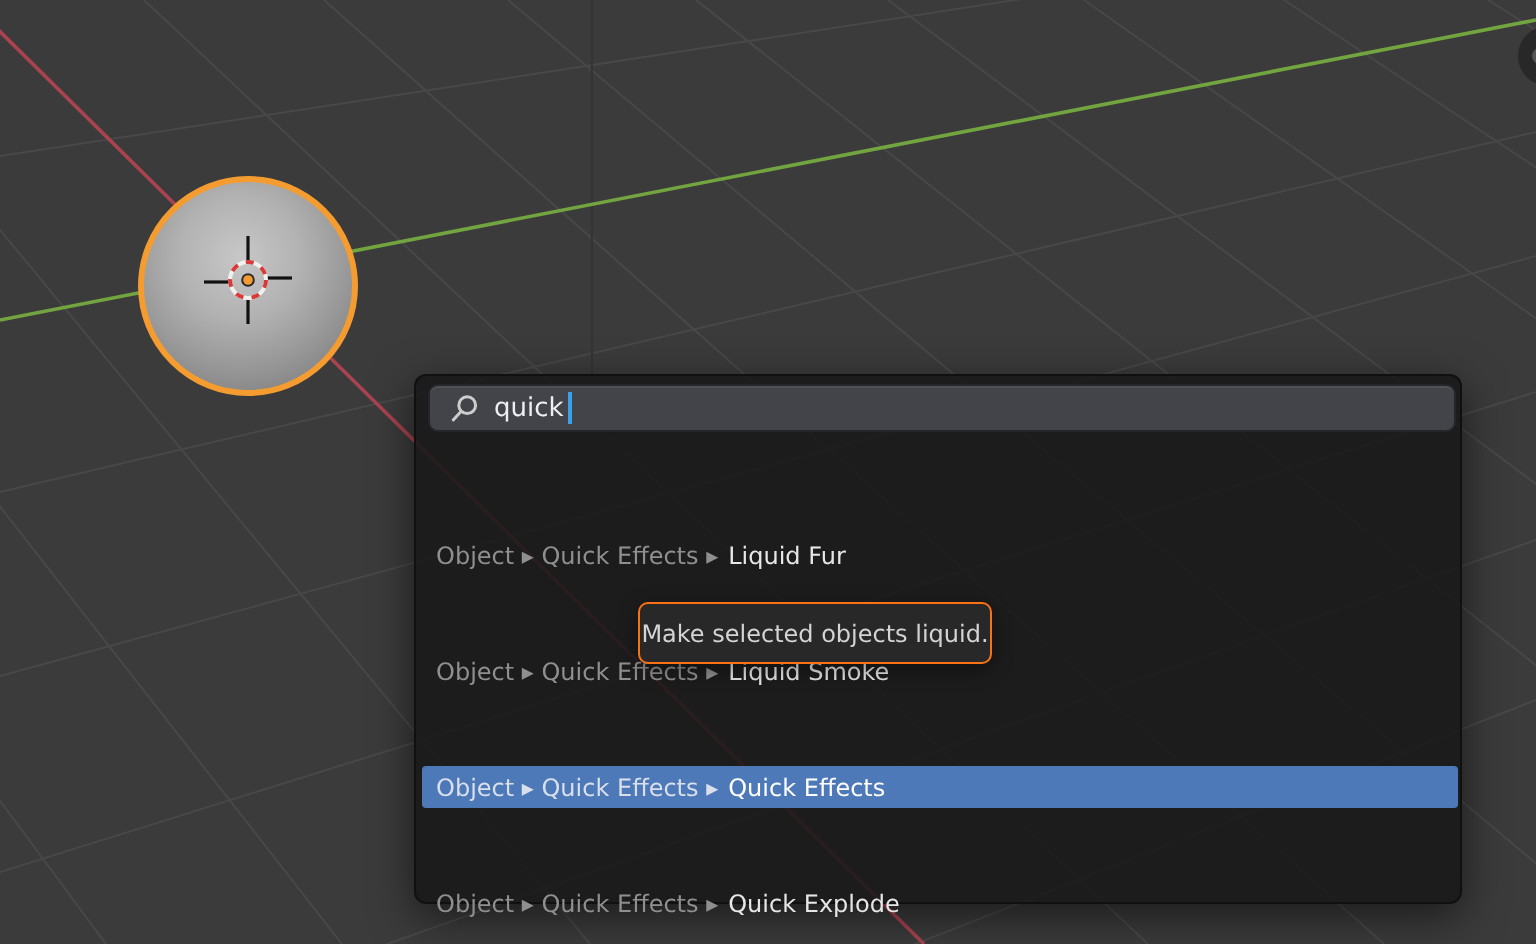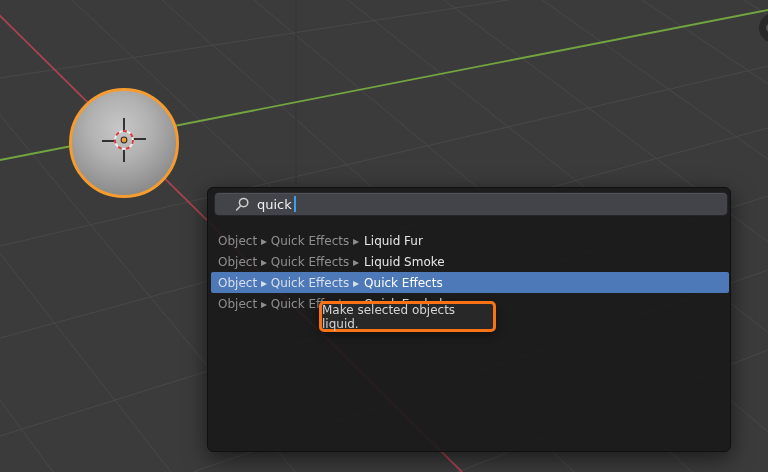--- a/index.html
+++ b/index.html
@@ -36,45 +36,46 @@
     background:rgba(26,26,26,0.9);
     border:1px solid #101010;border-radius:6px;
     box-shadow:0 6px 22px rgba(0,0,0,.55);
     box-sizing:border-box;
   }
   .searchbox{
     position:absolute;left:7px;top:5px;width:512px;height:22px;
     background:var(--search-field-bg,#434449);
     border-radius:4px;box-sizing:border-box;
     box-shadow:inset 0 1px 0 rgba(255,255,255,.07), 0 0 0 1px #26262a;
-    display:flex;align-items:center;padding:0 20px;
+    display:flex;align-items:center;padding:0 10px;
   }
   .searchbox .mag{flex:0 0 auto;margin-right:7px;display:block;}
   .query{color:#eceff2;font-size:13px;line-height:1;}
   .caret{
     display:inline-block;width:2px;height:16px;margin-left:2px;
     background:var(--text-cursor,#3ba1e6);vertical-align:middle;
   }
   .results{position:absolute;left:3px;top:42px;width:518px;}
   .row{
     height:21px;display:flex;align-items:center;
     padding:0 7px;border-radius:2px;white-space:nowrap;overflow:hidden;
     font-size:12px;
+    margin-top:37px;
   }
   .row .crumb{color:var(--breadcrumb-text,#8f8f8f);}
   .row .label{color:var(--result-text,#e6e6e6);margin-left:5px;}
   .row.selected{background:var(--highlight,#4d79b8);}
   .row.selected .crumb{color:#d9dfeb;}
   .row.selected .label{color:#ffffff;}
 
   
   .tooltip{
     position:absolute;left:319px;top:301px;width:177px;height:31px;
     background:var(--tooltip-bg,#282828);
-    border:3px solid #f97316;border-radius:5px;box-sizing:border-box;
+    border:1px solid #f97316;border-radius:5px;box-sizing:border-box;
     box-shadow:0 3px 10px rgba(0,0,0,.4);
     display:flex;align-items:center;justify-content:center;
     font-size:12px;color:var(--tooltip-text,#d4d4d4);
   }
 </style>
 </head>
 <body>
 
 <div class="viewport">
   <svg class="grid-svg" width="768" height="472">

